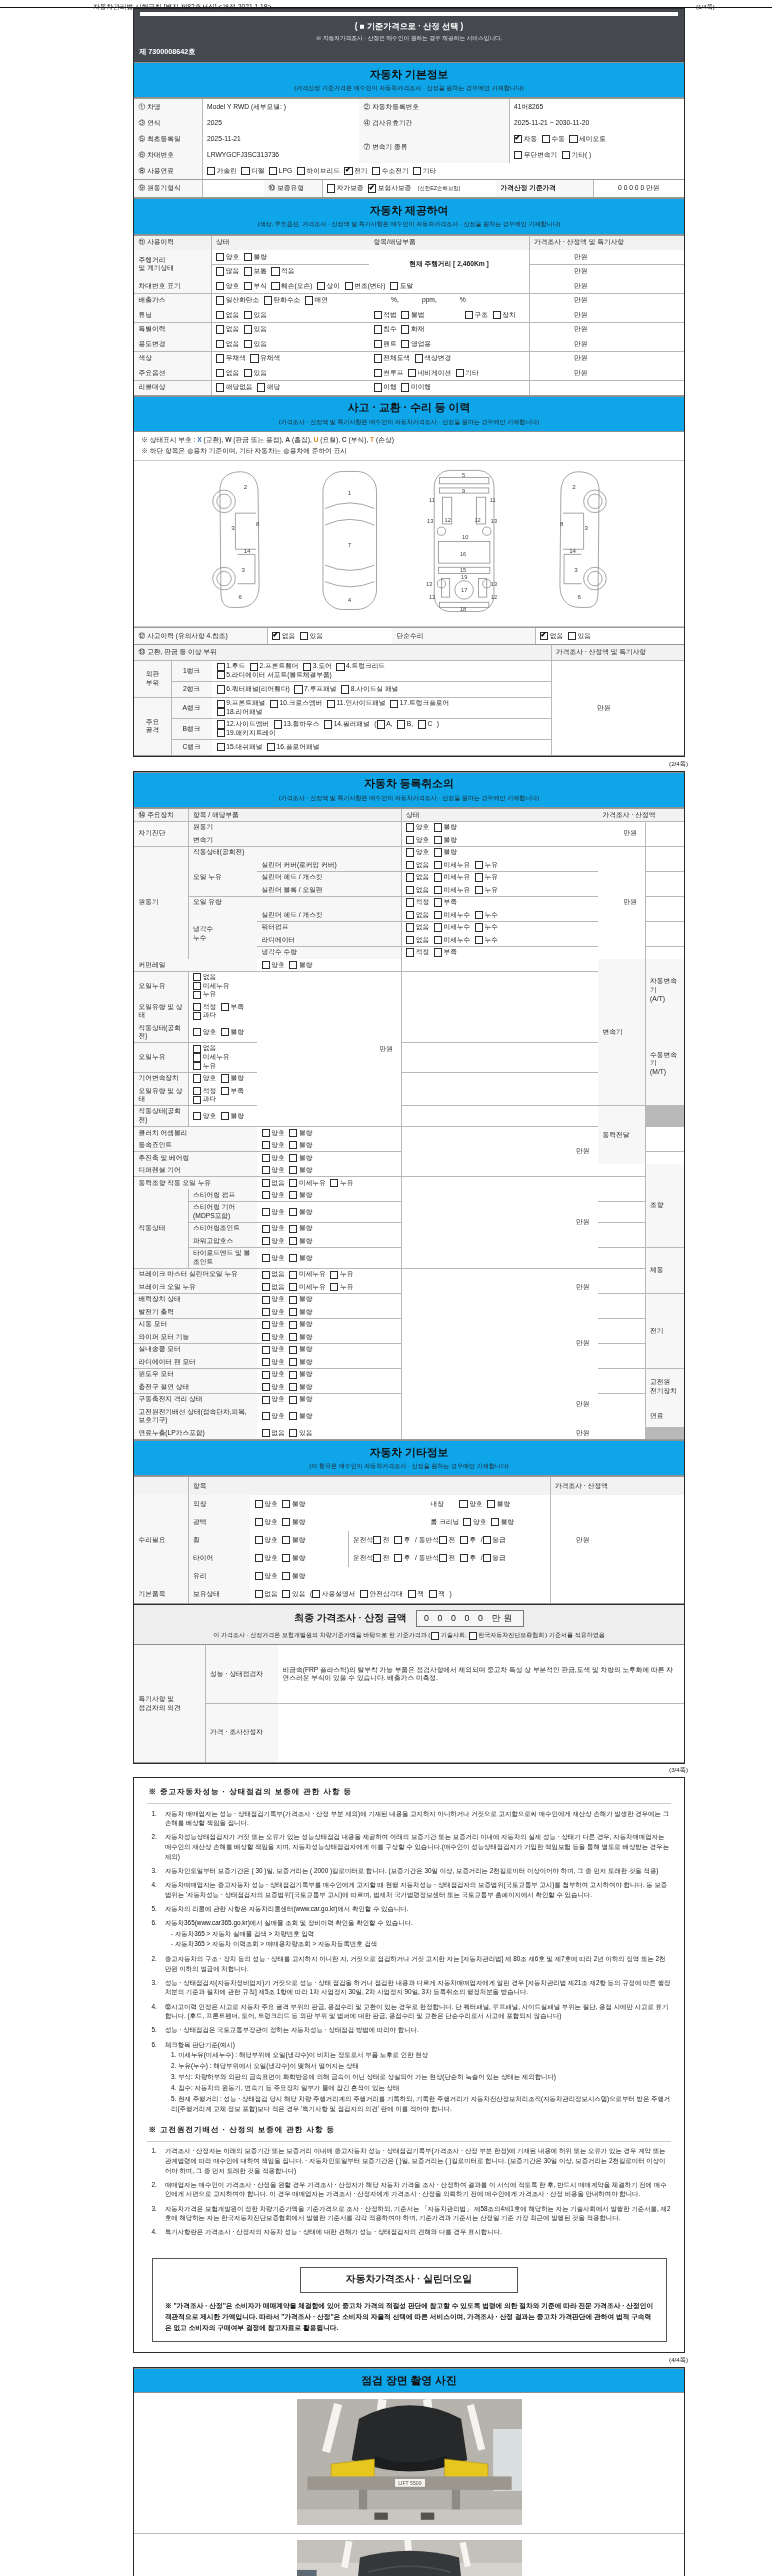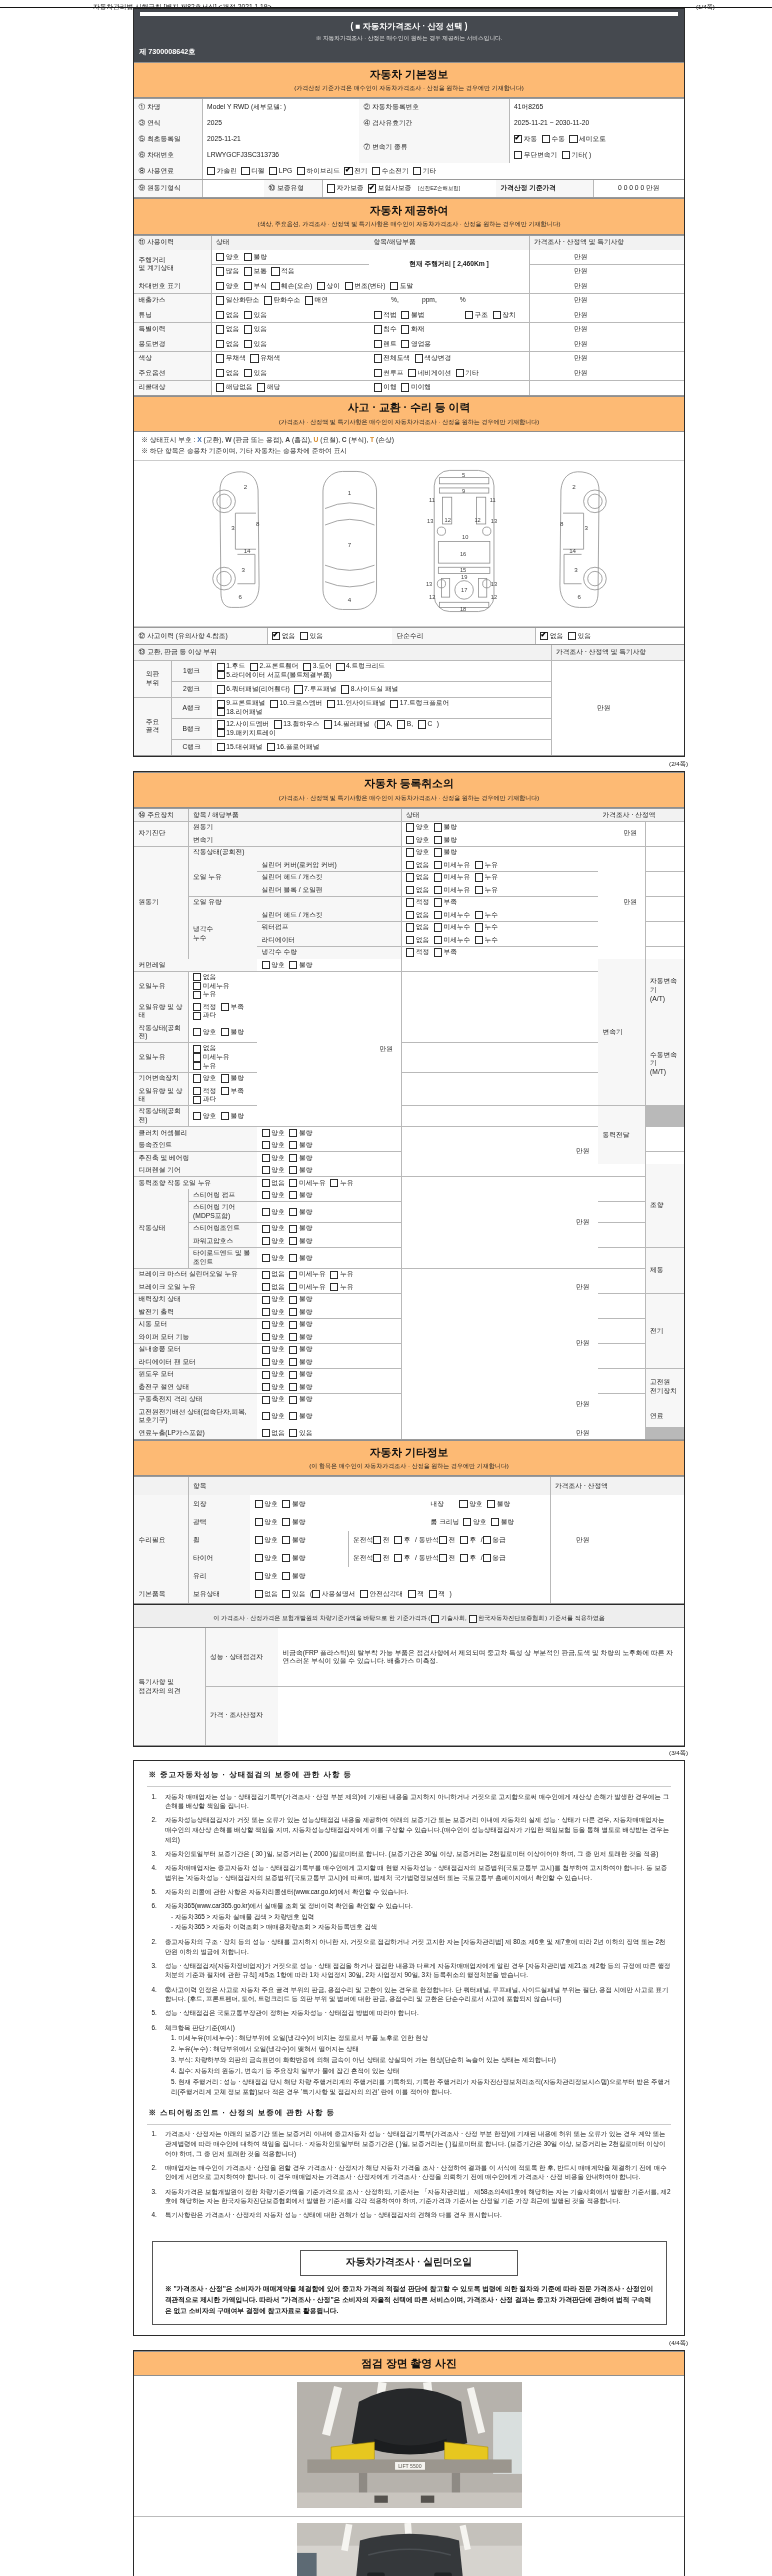--- a/index.html
+++ b/index.html
@@ -11,21 +11,21 @@
   .pagemark.inner{width:688px;}
   .sheet{width:552px;margin-left:133px;border:1px solid #2b2b2b;background:#fff;box-sizing:border-box;}
   
   .dhead{background:#45494f;padding:2.1px 5.2px 5.2px 5.2px;position:relative;}
   .dhead .whitebar{height:3.6px;background:#fff;margin:1px 1px 5.2px 1px;}
   .dhead .t1{color:#fff;font-size:15px;font-weight:700;text-align:center;letter-spacing:0.5px;}
   .dhead .t2{color:#fff;font-size:8.2px;font-weight:700;text-align:center;margin-top:3.6px;}
   .dhead .t3{color:#e3e3e3;font-size:5.7px;text-align:center;margin-top:2.6px;}
   .dhead .dno{color:#fff;font-size:7.2px;font-weight:700;margin-top:4.1px;}
   
-  .sechdr{background:#fdba74;border-top:0.5px solid #8f8f8f;border-bottom:0.5px solid #8f8f8f;padding:4.6px 2.1px 4.1px 2.1px;}
+  .sechdr{background:#0ea5e9;border-top:0.5px solid #8f8f8f;border-bottom:0.5px solid #8f8f8f;padding:4.6px 2.1px 4.1px 2.1px;}
   .sechdr .st{font-size:10.8px;font-weight:700;text-align:center;color:#111;}
   .sechdr .sn{font-size:6px;text-align:center;color:#222;margin-top:2.6px;}
   
   .gt{display:grid;background:#b9b9b9;gap:0.5px;border-top:0.5px solid #9a9a9a;border-bottom:0.5px solid #9a9a9a;font-size:6.7px;}
   .cell{background:#fff;display:flex;flex-wrap:wrap;align-items:center;padding:1.5px 4.6px;line-height:1.3;min-width:0;}
   .cell .tx{white-space:pre-wrap;}
   .cell .smtx{font-size:5.4px;color:#333;margin-left:2.1px;}
   .lab{background:#f7f7f7;}
   .hd{background:#f2f2f2;}
   .ctr{justify-content:center;text-align:center;}
@@ -74,21 +74,21 @@
 <body>
 
 <div class="topbar">
   <span class="tl">자동차관리법 시행규칙 [별지 제82호서식] &lt;개정 2021.1.19&gt;</span>
   <span class="tr">(1/4쪽)</span>
 </div>
 
 <div class="sheet">
   <div class="dhead">
     <div class="whitebar"></div>
-    <div class="t2">( ■ 자동차가격조사 · 산정 선택 )</div>
+    <div class="t2">( ■ 기준가격으로 · 산정 선택 )</div>
     <div class="t3">※ 자동차가격조사 · 산정은 매수인이 원하는 경우 제공하는 서비스입니다.</div>
     <div class="dno">제 7300008642호</div>
   </div>
 
   <div class="sechdr">
     <div class="st">자동차 기본정보</div>
     <div class="sn">(가격산정 기준가격은 매수인이 자동차가격조사 · 산정을 원하는 경우에만 기재합니다)</div>
   </div>
   <div class="gt gt-basic" style="grid-template-columns: 68px 156px 150px 1fr;">
       <div class="cell lab">
@@ -1815,20 +1815,24 @@
       </div>
       <div class="cell">
         <span class="tx"></span>
       </div>
       <div class="cell">
         <span class="tx"></span>
       </div>
     </div>
 
   <div class="finalband">
+    <div class="row1">
+      <span class="fl">최종 가격조사 · 산정 금액</span>
+      <span class="fa">0 0 0 0 0 만원</span>
+    </div>
     <div class="fn" id="finalnote">
         <span class="tx">이 가격조사 · 산정가격은 보험개발원의 차량기준가액을 바탕으로 한 기준가격과 ( </span>
         <span class="cbw">
           <span class="cb"></span>
           <span class="cbl">기술사회,</span>
         </span>
         <span class="cbw">
           <span class="cb"></span>
           <span class="cbl">한국자동차진단보증협회</span>
         </span>
@@ -1899,21 +1903,21 @@
         </div>
         <div class="nitem">
           <span class="nn">5.</span>
           <span>성능 · 상태점검은 국토교통부장관이 정하는 자동차성능 · 상태점검 방법에 따라야 합니다.</span>
         </div>
         <div class="nitem">
           <span class="nn">6.</span>
           <span>체크항목 판단기준(예시)<div class="nsub">1.  미세누유(미세누수) : 해당부위에 오일(냉각수)이 비치는 정도로서 부품 노후로 인한 현상</div><div class="nsub">2.  누유(누수) : 해당부위에서 오일(냉각수)이 맺혀서 떨어지는 상태</div><div class="nsub">3.  부식: 차량하부와 외판의 금속표면이 화학반응에 의해 금속이 아닌 상태로 상실되어 가는 현상(단순히 녹슬어 있는 상태는 제외합니다)</div><div class="nsub">4.  침수: 자동차의 원동기, 변속기 등 주요장치 일부가 물에 잠긴 흔적이 있는 상태</div><div class="nsub">5.  현재 주행거리 : 성능 · 상태점검 당시 해당 차량 주행거리계의 주행거리를 기록하되, 기록한 주행거리가 자동차전산정보처리조직(자동차관리정보시스템)으로부터 받은 주행거리(주행거리계 교체 정보 포함)보다 적은 경우 '특기사항 및 점검자의 의견' 란에 이를 적어야 합니다.</div></span>
         </div>
       </div>
-    <div class="ntitle">※ 스티어링조인트 · 산정의 보증에 관한 사항 등</div>
+    <div class="ntitle">※ 고전원전기배선 · 산정의 보증에 관한 사항 등</div>
     <div id="notes2">
         <div class="nitem">
           <span class="nn">1.</span>
           <span>가격조사 · 산정자는 아래의 보증기간 또는 보증거리 이내에 중고자동차 성능 · 상태점검기록부(가격조사 · 산정 부분 한정)에 기재된 내용에 허위 또는 오류가 있는 경우 계약 또는 관계법령에 따라 매수인에 대하여 책임을 집니다.  · 자동차인도일부터 보증기간은 (      )일, 보증거리는 (      )킬로미터로 합니다. (보증기간은 30일 이상, 보증거리는 2천킬로미터 이상이어야 하며, 그 중 먼저 도래한 것을 적용합니다)</span>
         </div>
         <div class="nitem">
           <span class="nn">2.</span>
           <span>매매업자는 매수인이 가격조사 · 산정을 원할 경우 가격조사 · 산정자가 해당 자동차 가격을 조사 · 산정하여 결과를 이 서식에 적도록 한 후, 반드시 매매계약을 체결하기 전에 매수인에게 서면으로 고지하여야 합니다. 이 경우 매매업자는 가격조사 · 산정자에게 가격조사 · 산정을 의뢰하기 전에 매수인에게 가격조사 · 산정 비용을 안내하여야 합니다.</span>
         </div>
         <div class="nitem">

